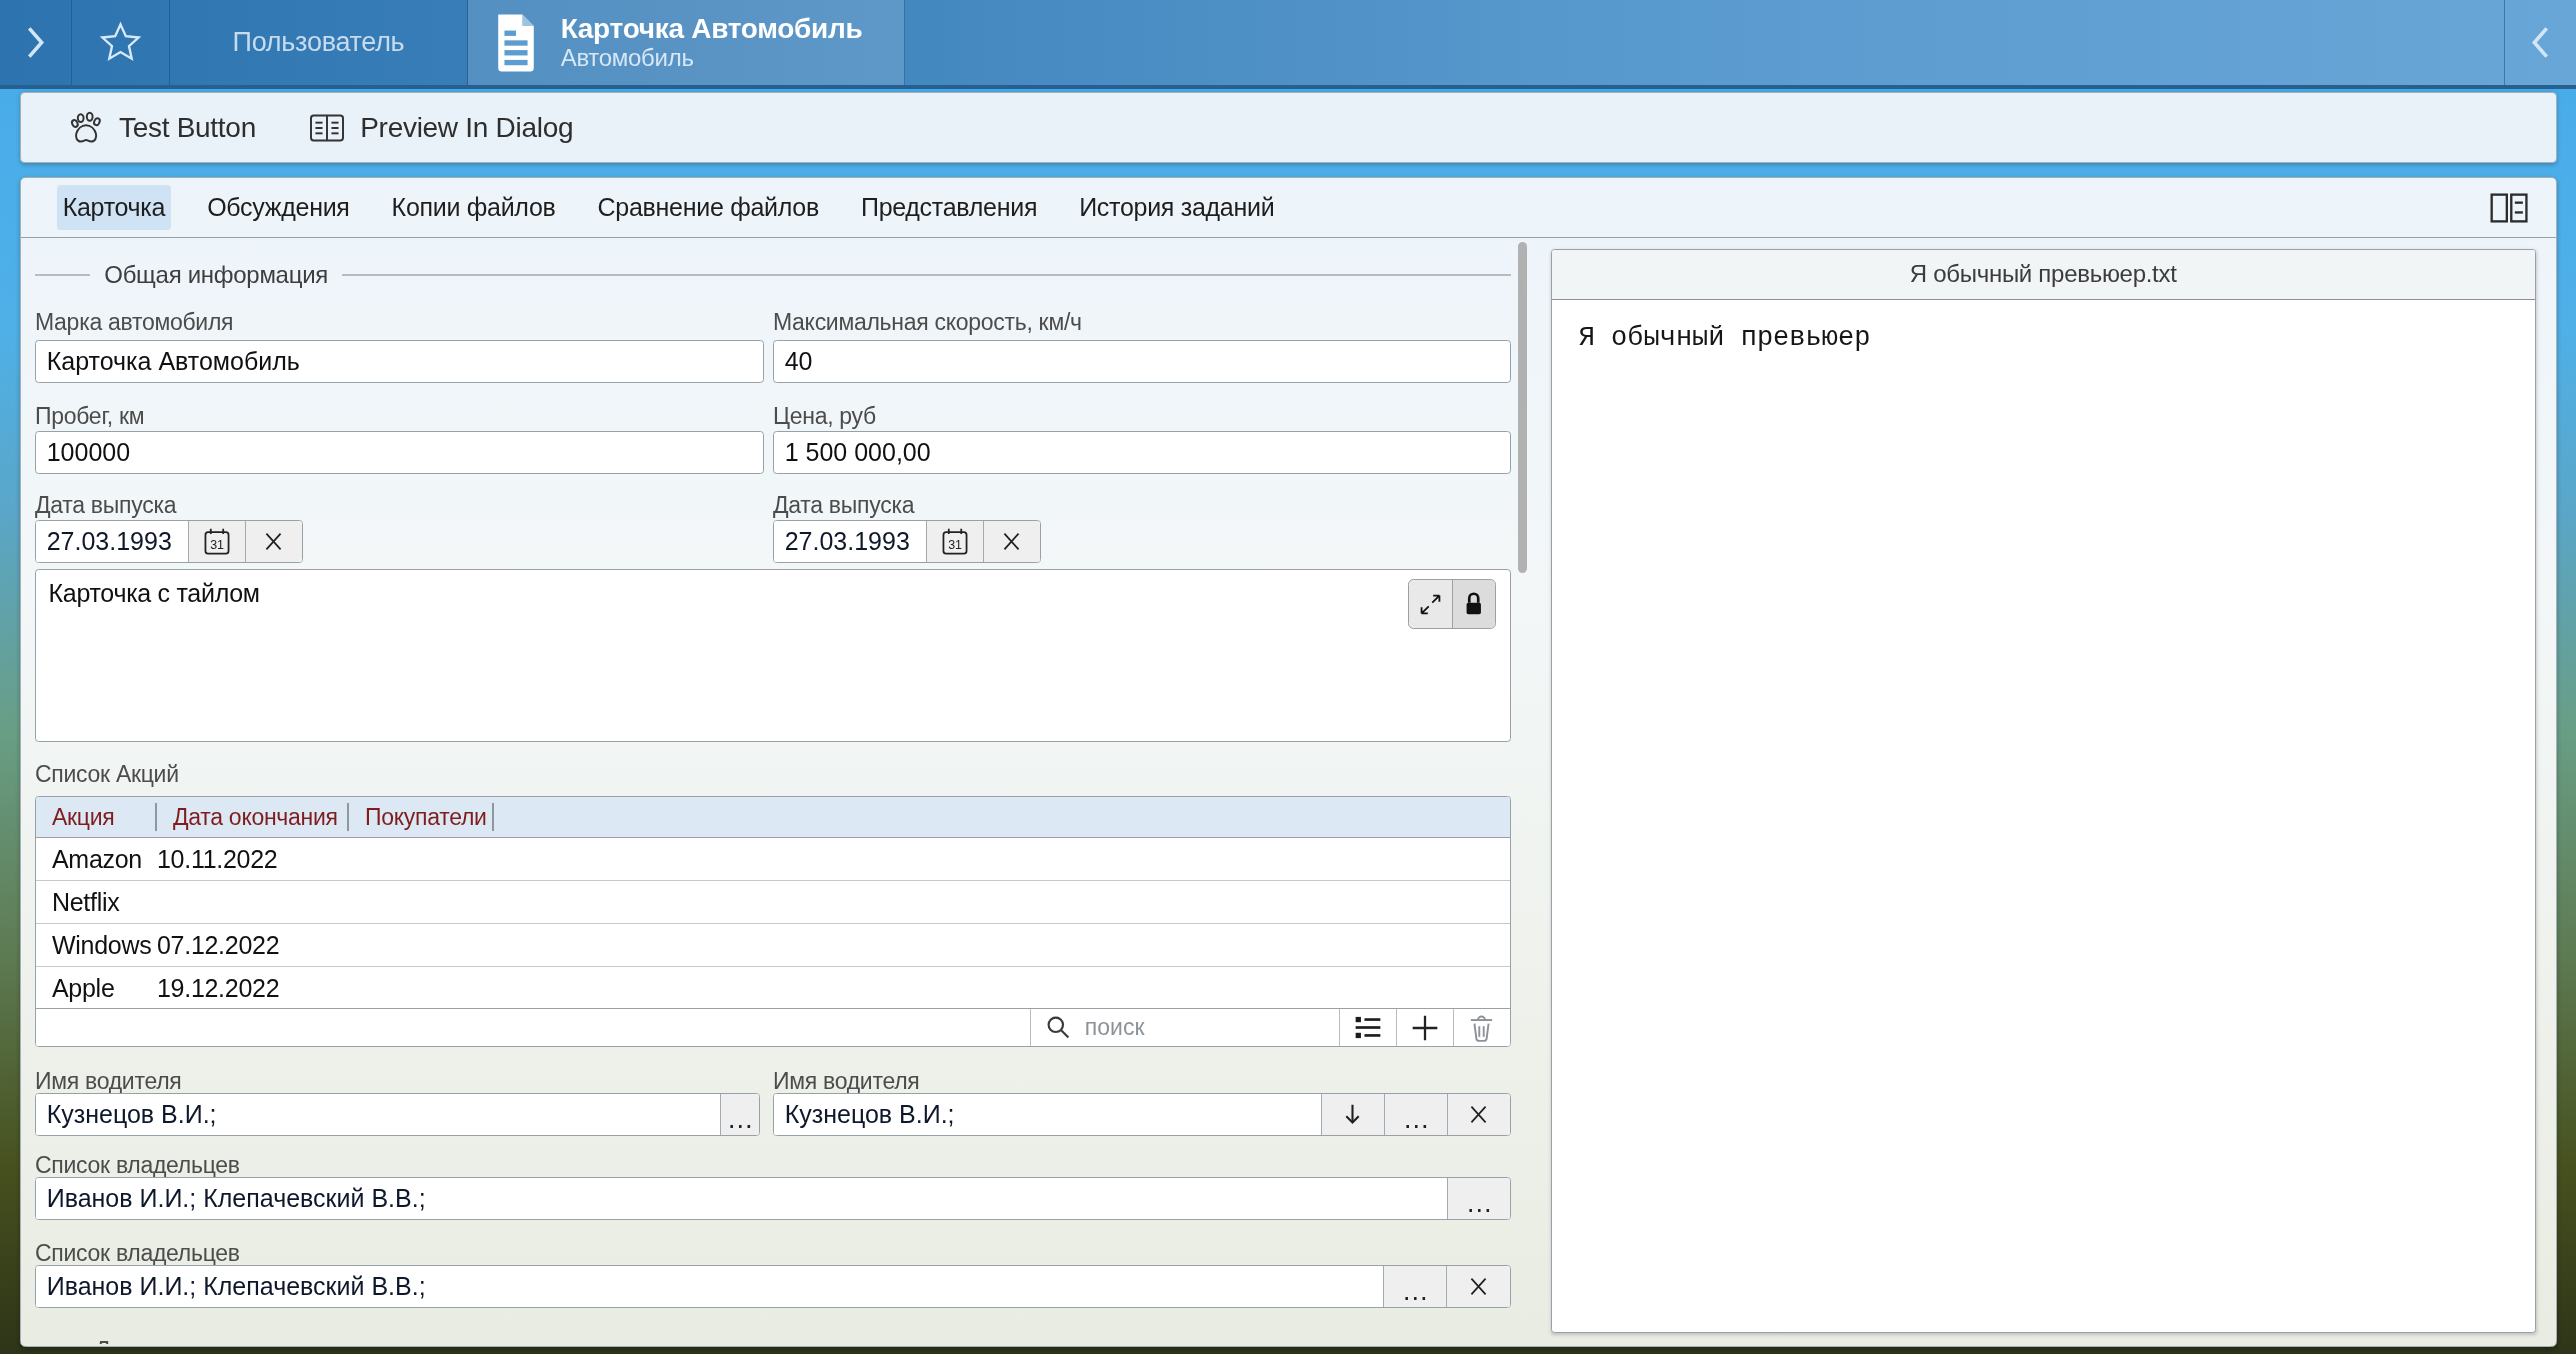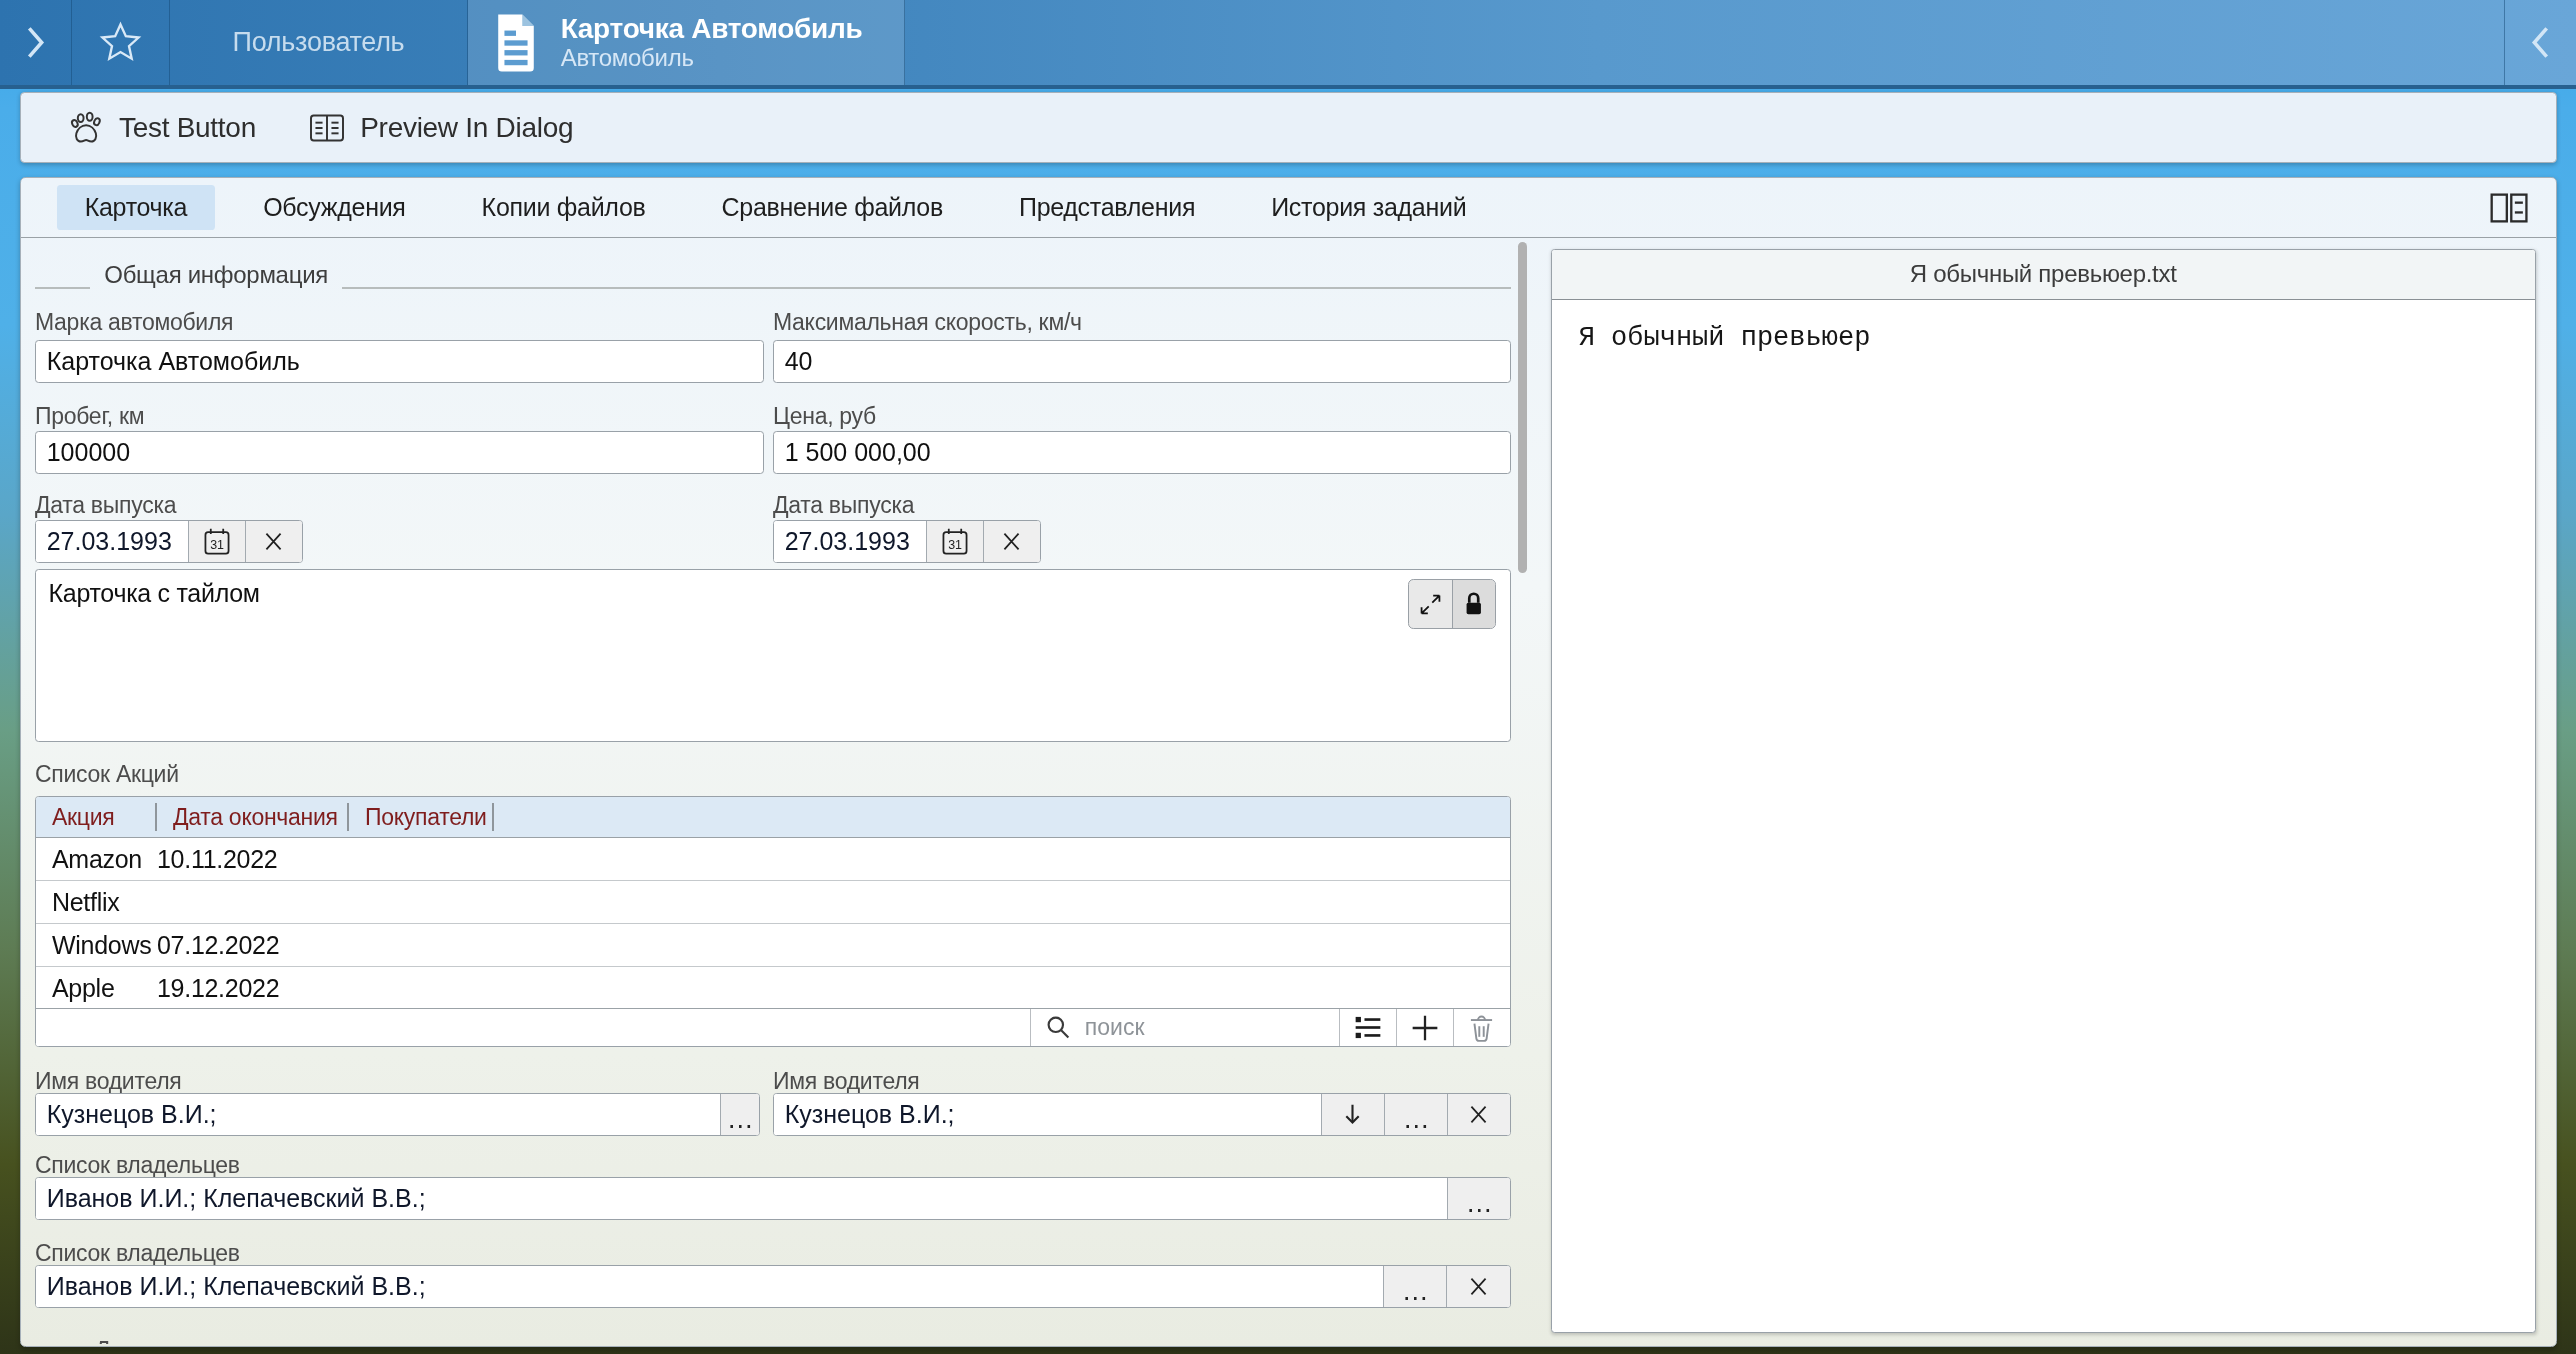--- a/index.html
+++ b/index.html
@@ -42,30 +42,30 @@
   .tool-btn { display:flex; align-items:center; gap:14.3px; font-size:28px; color:#2e2e2e; cursor:default; }
 
   
   .main {
     position:absolute; left:19.7px; top:177px; width:2537px; height:1170px;
     background:linear-gradient(180deg,#edf4fa 0%,#f3f7f8 35%,#eef1ea 75%,#e9ece2 100%);
     border:1.8px solid #a6b0b9; border-radius:5.4px;
     box-shadow:0 2.7px 5.4px rgba(0,0,0,.25);
   }
   .tabbar { height:60px; display:flex; align-items:center; padding-left:36px; border-bottom:1.8px solid #9aa1a6; position:relative; }
-  .tab { font-size:25px; color:#1e1e1e; padding:8px 28px; border-radius:3.6px; margin-right:20px; white-space:nowrap; }
+  .tab { font-size:25px; color:#1e1e1e; padding:8px 6px; border-radius:3.6px; margin-right:30px; white-space:nowrap; }
   .tab.active { background:#cfe3f5; }
   .layout-btn { position:absolute; right:21.5px; top:9.8px; width:50px; height:41px; display:flex; align-items:center; justify-content:center; }
 
   .content { position:relative; height:1106px; overflow:hidden; }
 
   
   .form { position:absolute; left:14.3px; top:0; width:1476px; height:1106px; overflow:hidden; }
 
-  .legend { position:absolute; left:0; width:100%; display:flex; align-items:flex-end; font-size:24px; color:#3e3e3e; white-space:nowrap; }
+  .legend { position:absolute; left:0; width:100%; display:flex; align-items:center; font-size:24px; color:#3e3e3e; white-space:nowrap; }
   .legend::before { content:""; width:55px; height:1.8px; background:#b7bcbc; margin-right:14.3px; flex:none; }
   .legend::after { content:""; flex:1; height:1.8px; background:#b7bcbc; margin-left:14.3px; }
 
   .lbl { position:absolute; font-size:23px; color:#4c4c4c; white-space:nowrap; }
   .inp {
     position:absolute; height:43px; border:1.8px solid #99a1a8; border-radius:3.6px;
     background:#fff; font-family:inherit; font-size:25px; color:#101010; padding:0 10.7px;
   }
   .grp {
     position:absolute; height:43px; border:1.8px solid #99a1a8; border-radius:3.6px;

